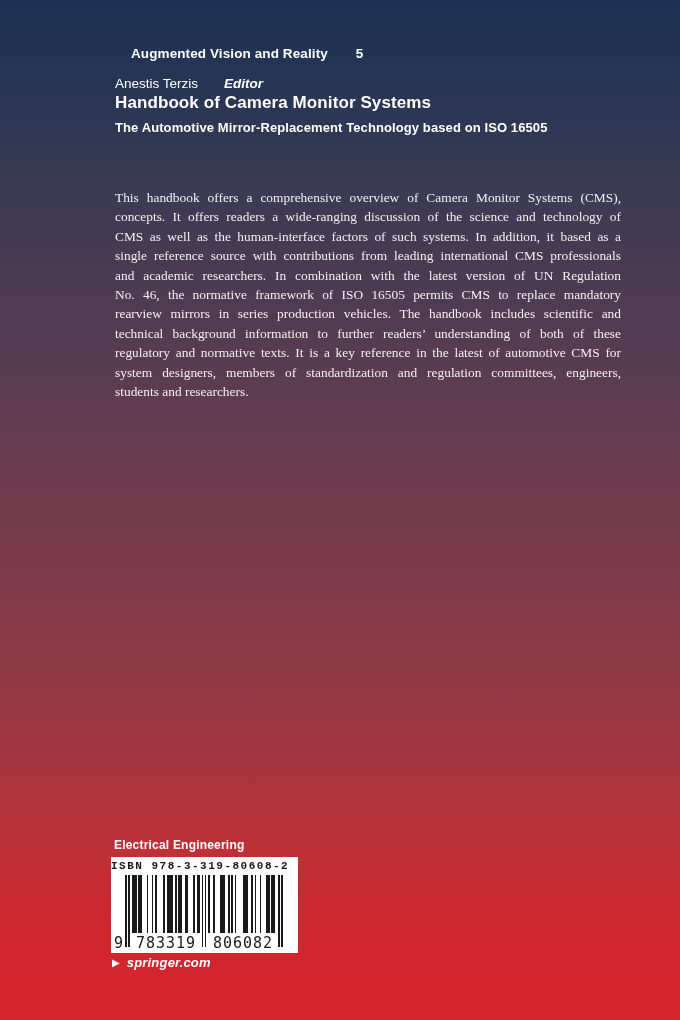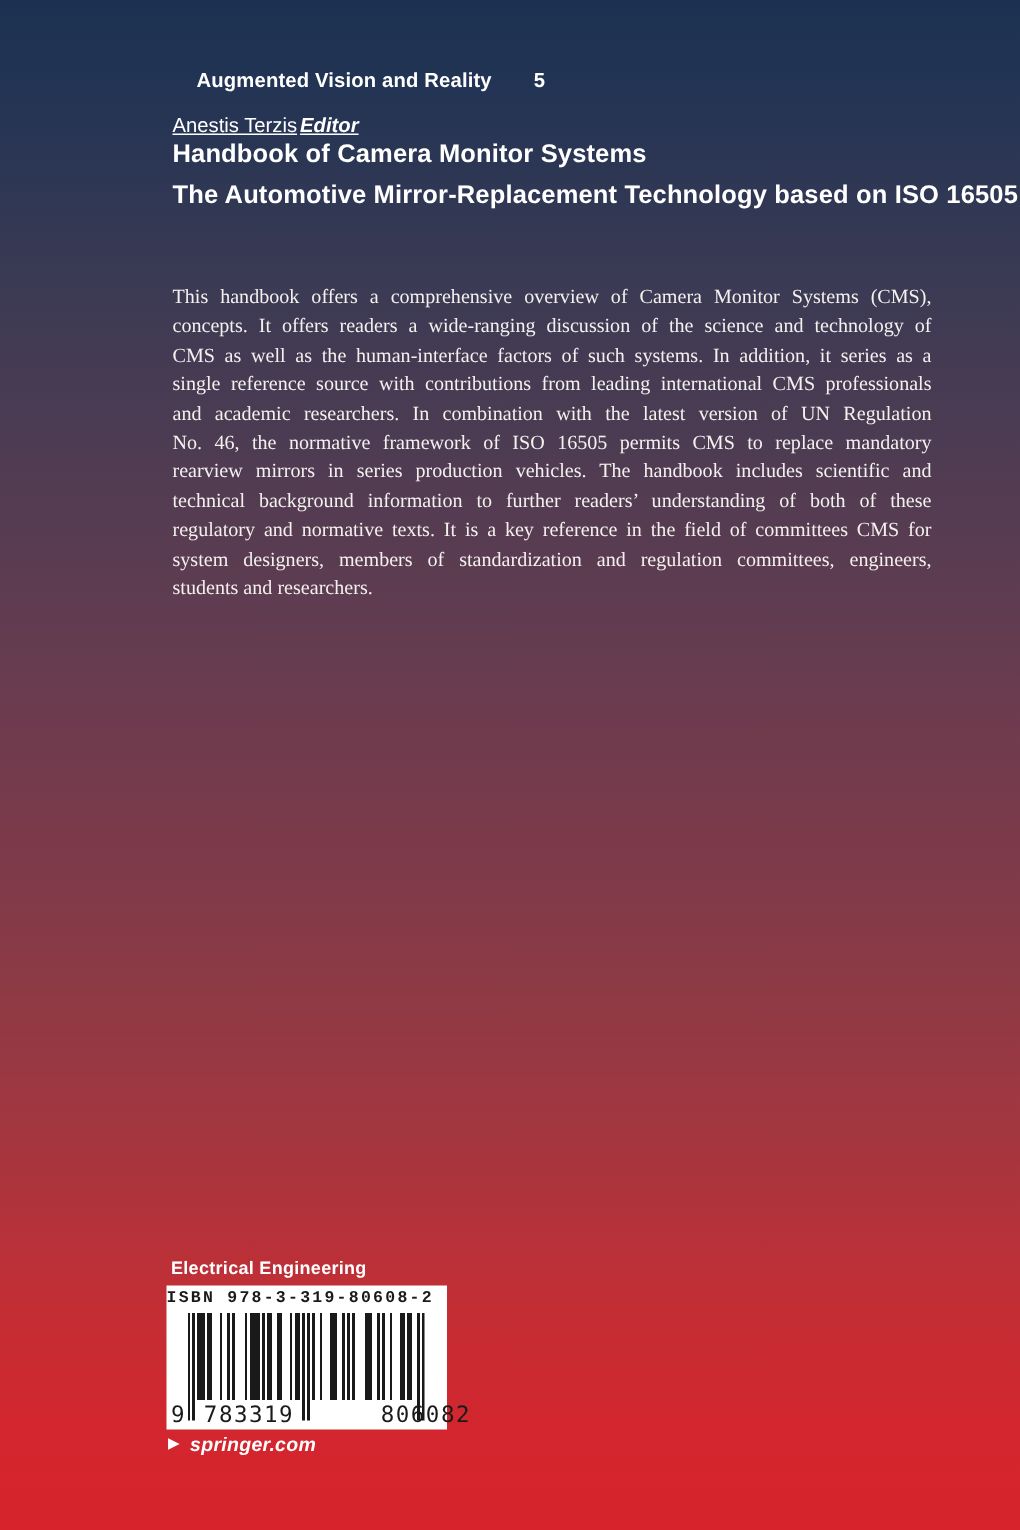--- a/index.html
+++ b/index.html
@@ -26,32 +26,31 @@
       #d7232b 100%);
   }
   
   .series-line{
     position:absolute;left:115px;top:46px;
     display:flex;align-items:baseline;gap:28px;
     font-size:13.5px;font-weight:bold;letter-spacing:.1px;margin-left:16px;
   }
   .author-line{
     position:absolute;left:115px;top:76px;
-    display:flex;align-items:baseline;gap:2px;
+    display:flex;align-items:baseline;gap:26px;
     font-size:13.5px;
-    text-decoration:underline;
   }
   .author-role{font-style:italic;font-weight:bold;}
   .book-title{
     position:absolute;left:115px;top:93px;margin:0;
     font-size:17px;font-weight:bold;letter-spacing:.1px;
   }
   .book-subtitle{
     position:absolute;left:115px;top:120px;
-    font-size:17px;font-weight:600;letter-spacing:.1px;
+    font-size:13px;font-weight:600;letter-spacing:.1px;
   }
   
   .description{
     position:absolute;left:115px;top:188px;width:506px;
     font-family:"Liberation Serif",serif;
     font-size:13.4px;line-height:19.4px;
     color:#f4f0ee;
   }
   .description .ln{
     text-align:justify;
@@ -77,21 +76,21 @@
   }
   .bars{position:absolute;left:14px;top:18px;}
   .ean-digits{
     position:absolute;left:0;bottom:2px;width:100%;height:17px;
     font-family:"DejaVu Sans Mono",monospace;
     font-size:15px;font-weight:500;color:#1a1a1a;
   }
   .ean-digits span{position:absolute;top:0;}
   .ean-d0{left:1px;width:13px;text-align:center;}
   .ean-d1{left:21px;width:68px;text-align:center;letter-spacing:1px;}
-  .ean-d2{left:97px;width:70px;text-align:right;letter-spacing:1px;margin-left:36px;}
+  .ean-d2{left:97px;width:70px;text-align:center;letter-spacing:1px;}
   .springer-line{
     position:absolute;left:112px;top:955px;
     display:flex;align-items:center;gap:7px;
   }
   .springer-arrow{font-size:10px;line-height:1;}
   .springer-url{font-size:13px;font-weight:bold;letter-spacing:.2px;font-style:italic;}
 </style>
 </head>
 <body>
 
@@ -107,27 +106,27 @@
     <span class="author-role">Editor</span>
   </div>
 
   <h1 class="book-title">Handbook of Camera Monitor Systems</h1>
 
   <div class="book-subtitle">The Automotive Mirror-Replacement Technology based on ISO 16505</div>
 
   <div class="description">
     <div class="ln">This handbook offers a comprehensive overview of Camera Monitor Systems (CMS),</div>
     <div class="ln">concepts. It offers readers a wide-ranging discussion of the science and technology of</div>
-    <div class="ln">CMS as well as the human-interface factors of such systems. In addition, it series as a</div>
+    <div class="ln">CMS as well as the human-interface factors of such systems. In addition, it based as a</div>
     <div class="ln">single reference source with contributions from leading international CMS professionals</div>
     <div class="ln">and academic researchers. In combination with the latest version of UN Regulation</div>
     <div class="ln">No. 46, the normative framework of ISO 16505 permits CMS to replace mandatory</div>
     <div class="ln">rearview mirrors in series production vehicles. The handbook includes scientific and</div>
     <div class="ln">technical background information to further readers’ understanding of both of these</div>
-    <div class="ln">regulatory and normative texts. It is a key reference in the field of committees CMS for</div>
+    <div class="ln">regulatory and normative texts. It is a key reference in the latest of automotive CMS for</div>
     <div class="ln">system designers, members of standardization and regulation committees, engineers,</div>
     <div class="ln last">students and researchers.</div>
   </div>
 
   <div class="category">Electrical Engineering</div>
 
   <div class="barcode-box">
     <div class="isbn-label">ISBN 978-3-319-80608-2</div>
     <svg class="bars" width="158" height="72" viewBox="0 0 95 36" preserveAspectRatio="none" shape-rendering="crispEdges" fill="#1a1a1a">
         <rect x="0" y="0" width="1" height="36"></rect>

